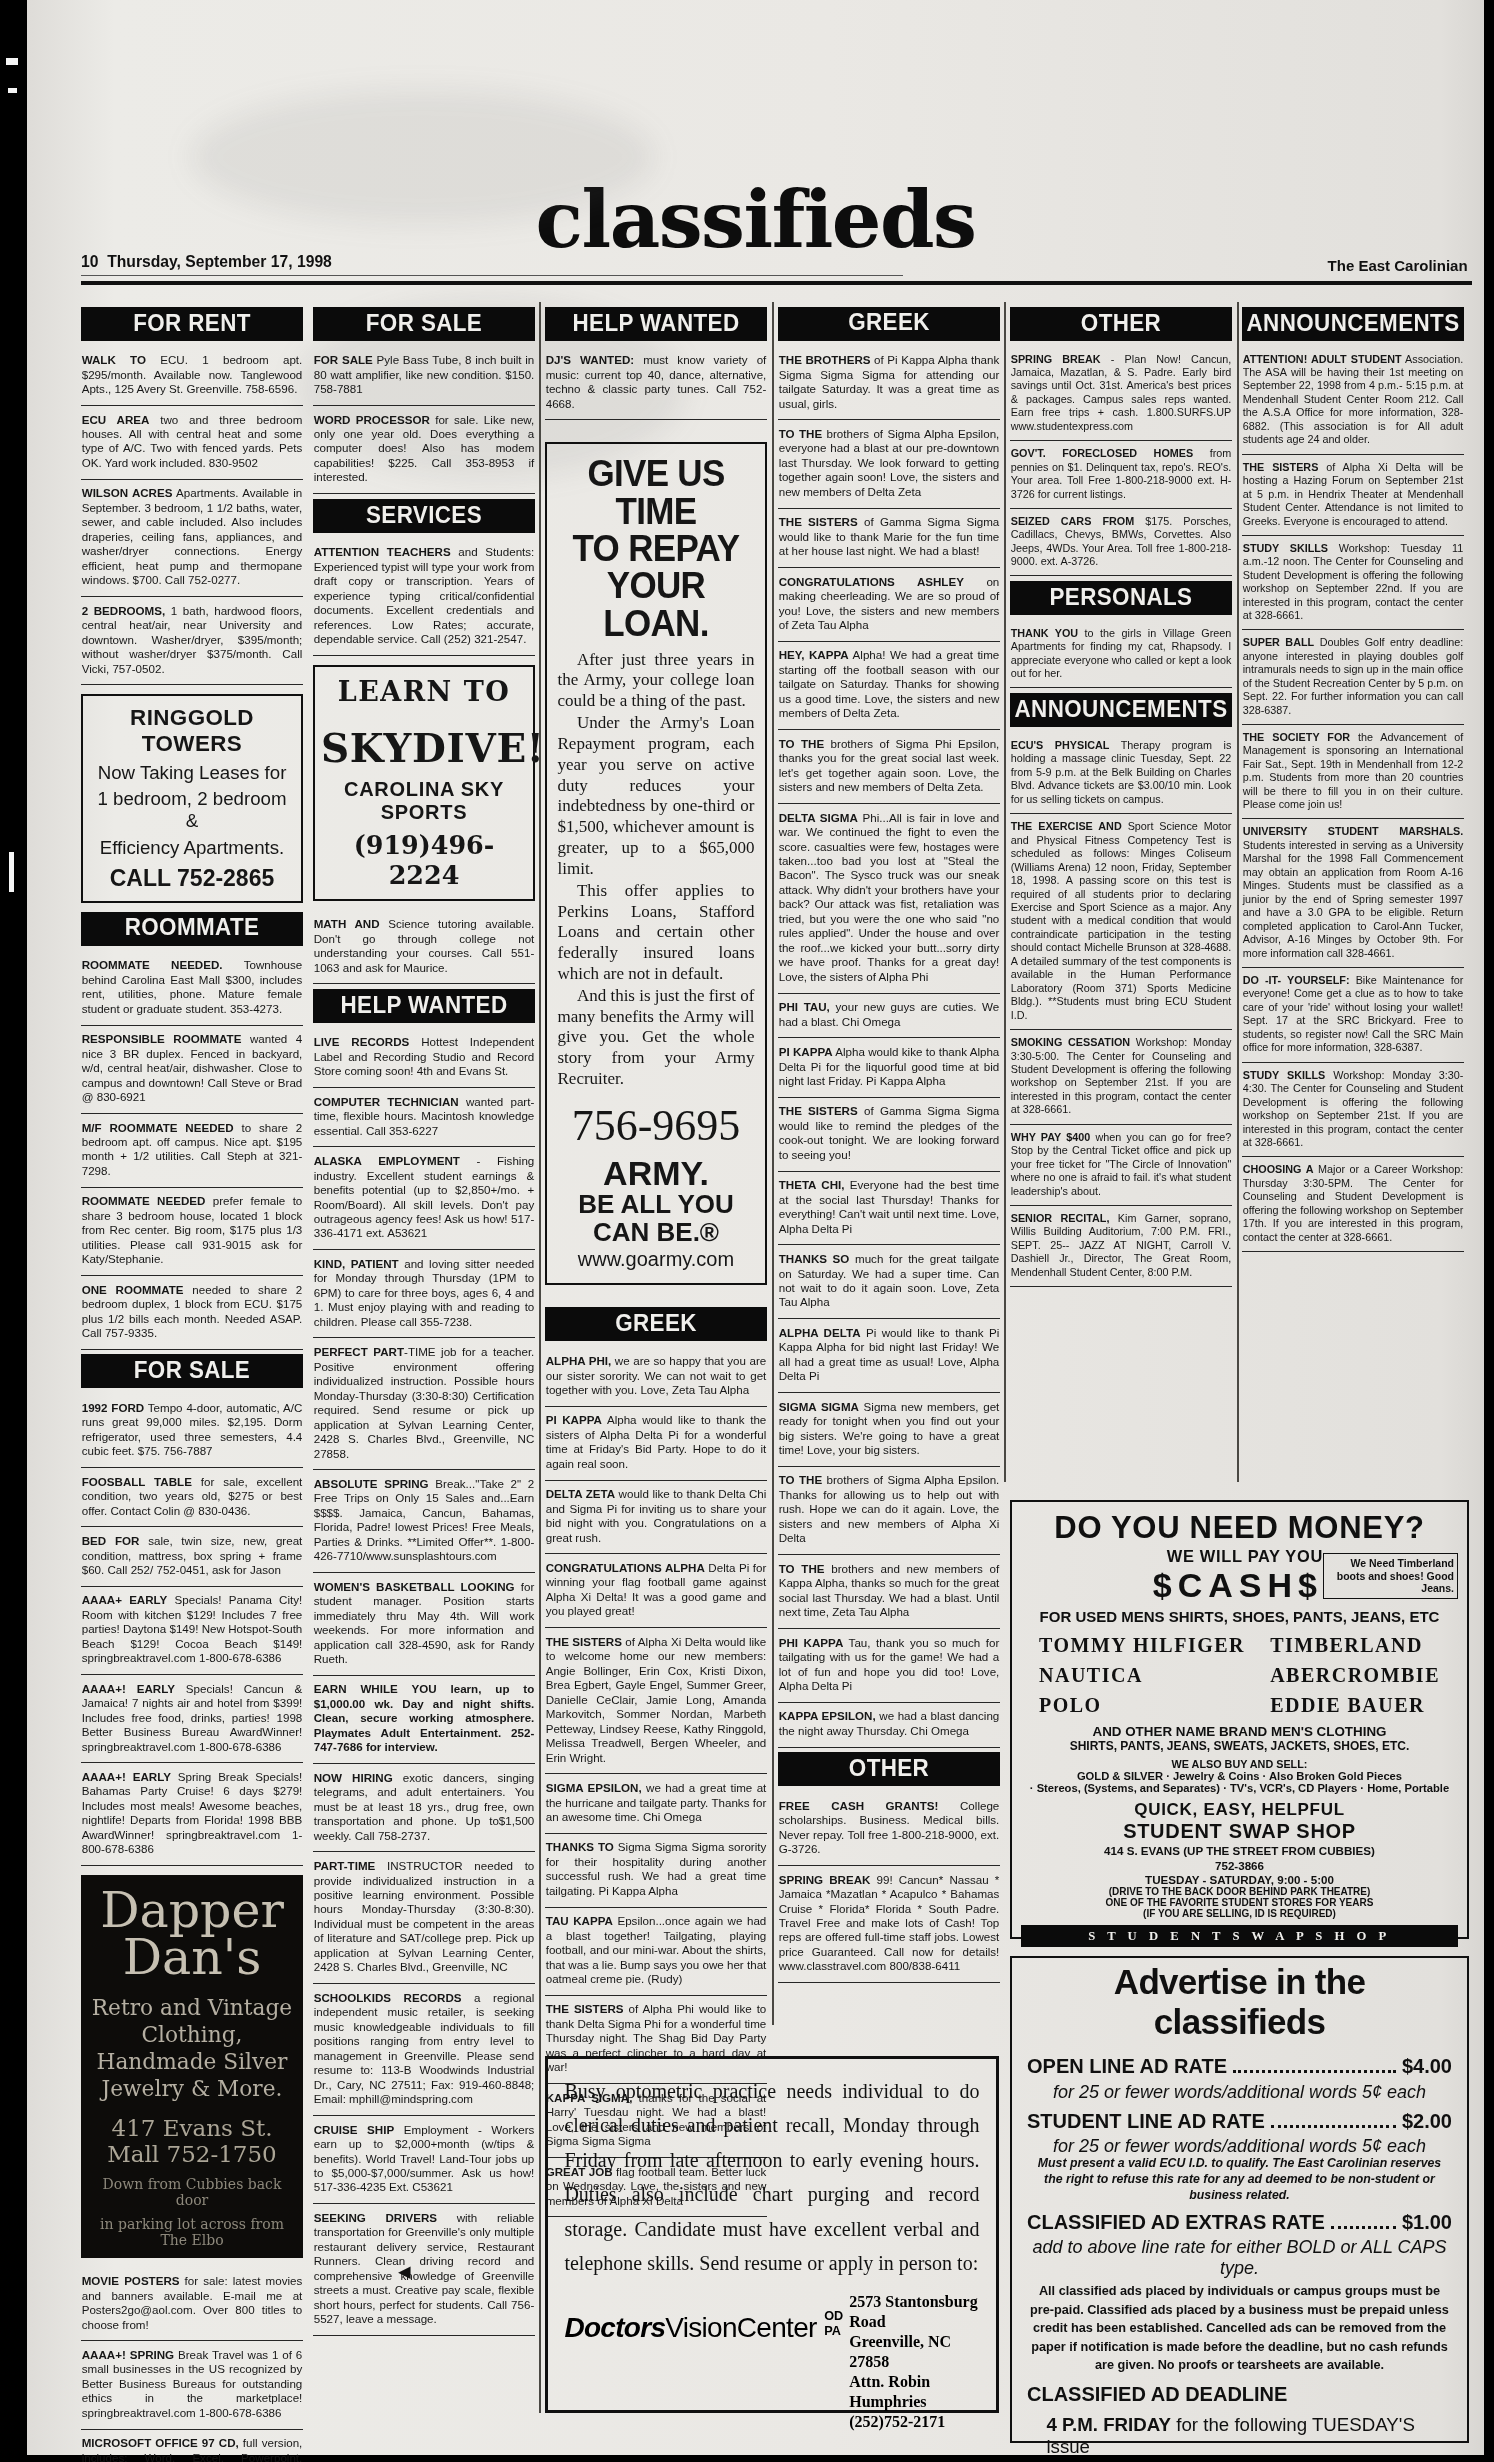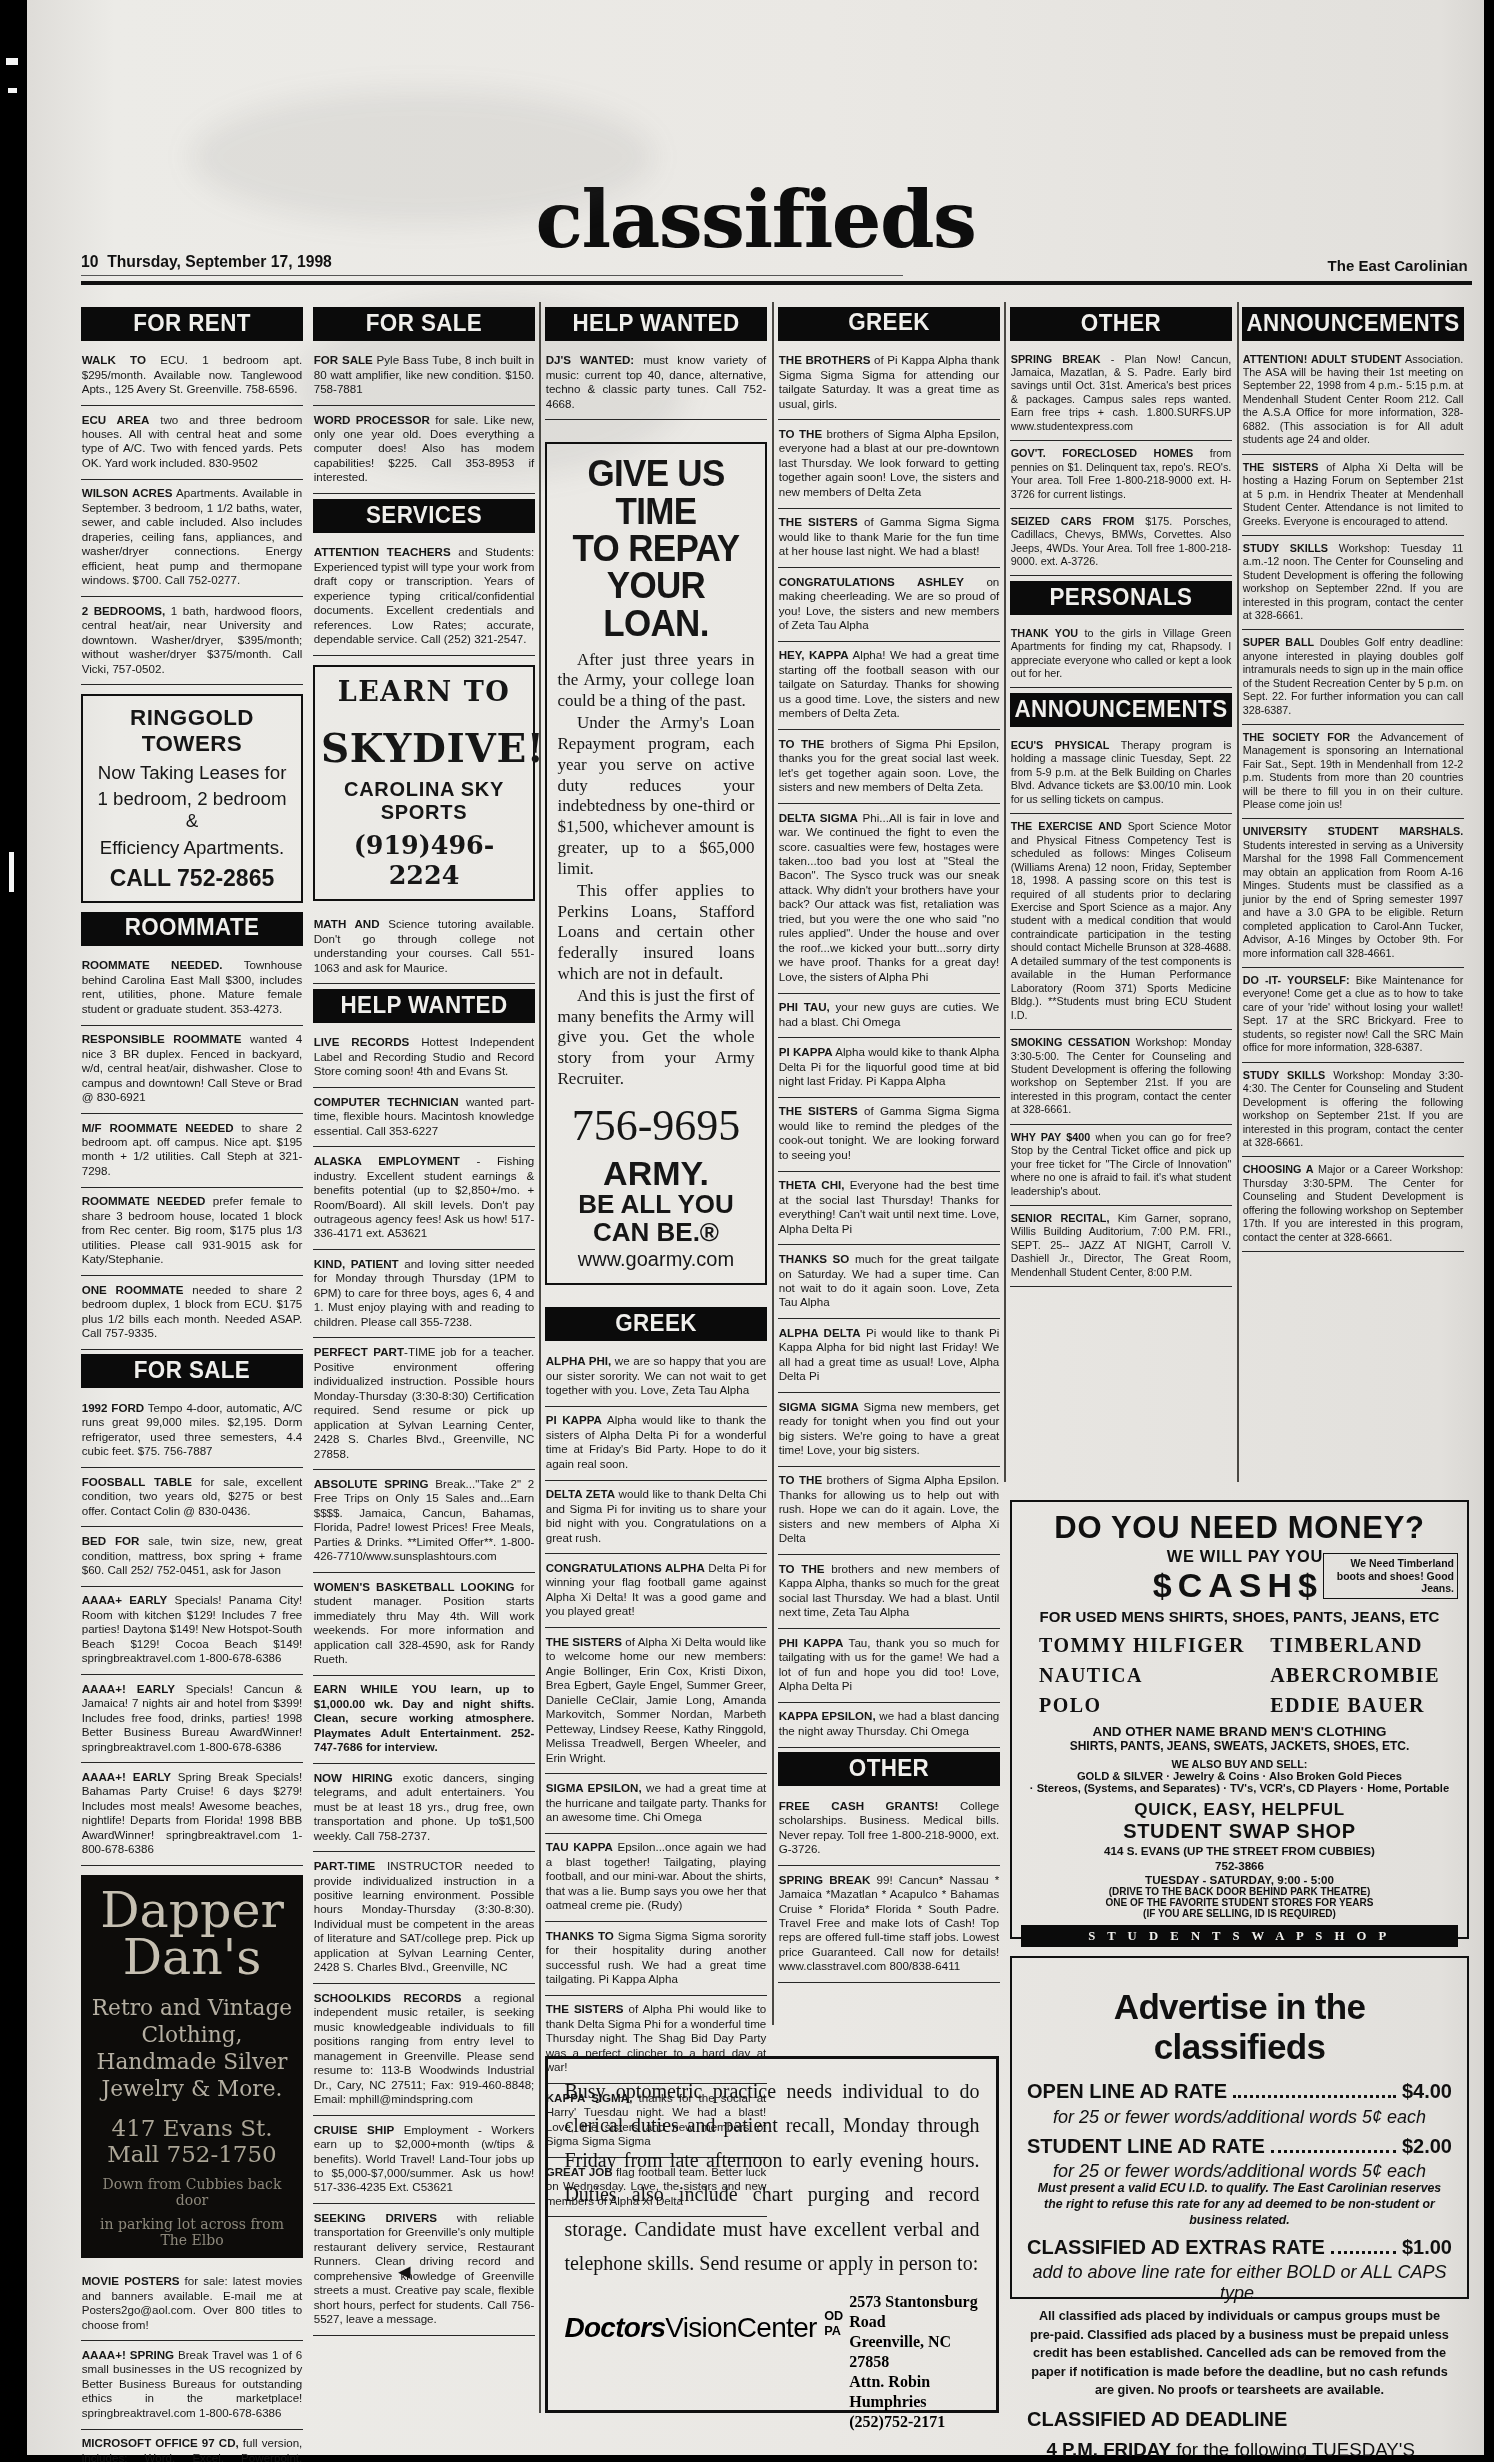--- a/index.html
+++ b/index.html
@@ -72,21 +72,21 @@
   .mn-brands{display:flex;justify-content:space-between;padding:4.5px 18px 0;font-family:"Liberation Serif",serif;font-weight:700;font-size:20px;line-height:1.5;letter-spacing:1.5px;text-align:left;}
   .mn-other{font-weight:700;font-size:13.4px;margin-top:4.5px;}
   .mn-other2{font-weight:700;font-size:12px;}
   .mn-small{font-size:10.8px;font-weight:700;margin-top:4.5px;}
   .mn-line{font-size:11.2px;font-weight:700;}
   .mn-quick{font-weight:700;font-size:17px;margin-top:6px;letter-spacing:0.7px;}
   .mn-store{font-weight:700;font-size:20px;letter-spacing:0.7px;}
   .mn-addr{font-size:11.6px;font-weight:700;margin-top:1.5px;}
   .mn-tiny{font-size:10px;font-weight:700;}
   .mn-banner{background:#0b0b0b;color:#f0efec;margin-top:6px;font-family:"Liberation Serif",serif;font-size:12.7px;letter-spacing:4.5px;padding:3.7px 0 3px;font-weight:700;}
-  .advert{left:983px;top:1956px;width:459px;height:343px;border:2.2px solid #101010;padding:29px 15px;box-sizing:border-box;color:#101010;}
+  .advert{left:983px;top:1956px;width:459px;height:487px;border:2.2px solid #101010;padding:4px 15px;box-sizing:border-box;color:#101010;}
   .av-title{text-align:center;font-weight:700;font-size:35px;letter-spacing:-0.7px;margin-bottom:13.4px;}
   .av-row{display:flex;align-items:baseline;font-weight:700;font-size:20px;}
   .av-dots{flex:1;border-bottom:3px dotted #101010;margin:0 6px 5.2px;}
   .av-note{font-style:italic;font-size:18px;text-align:center;margin:3px 0 7.5px;}
   .av-fine{font-style:italic;font-weight:700;font-size:12.3px;text-align:center;line-height:1.3;margin:-3px 0 7.5px;}
   .av-fine2{font-size:12.7px;text-align:center;line-height:1.45;font-weight:700;margin:0 0 9px;}
   .av-dead{font-weight:700;font-size:20px;margin-top:3px;}
   .av-dl{font-size:18.7px;margin:7.5px 0 0 19.4px;}
   .av-dl b{font-weight:700;}
   .artifact{position:absolute;font-size:16.4px;color:#111;}
@@ -207,22 +207,22 @@
     <div class="army-slogan2">BE ALL YOU CAN BE.®</div>
     <div class="army-url">www.goarmy.com</div>
   </div>
       <div class="section-bar"><span>GREEK PERSONALS</span></div>
       <div class="ad"><span class="lead">ALPHA PHI,</span><span> we are so happy that you are our sister sorority. We can not wait to get together with you. Love, Zeta Tau Alpha</span></div>
       <div class="ad"><span class="lead">PI KAPPA</span><span> Alpha would like to thank the sisters of Alpha Delta Pi for a wonderful time at Friday's Bid Party. Hope to do it again real soon.</span></div>
       <div class="ad"><span class="lead">DELTA ZETA</span><span> would like to thank Delta Chi and Sigma Pi for inviting us to share your bid night with you. Congratulations on a great rush.</span></div>
       <div class="ad"><span class="lead">CONGRATULATIONS ALPHA</span><span> Delta Pi for winning your flag football game against Alpha Xi Delta! It was a good game and you played great!</span></div>
       <div class="ad"><span class="lead">THE SISTERS</span><span> of Alpha Xi Delta would like to welcome home our new members: Angie Bollinger, Erin Cox, Kristi Dixon, Brea Egbert, Gayle Engel, Summer Greer, Danielle CeClair, Jamie Long, Amanda Markovitch, Sommer Nordan, Marbeth Petteway, Lindsey Reese, Kathy Ringgold, Melissa Treadwell, Bergen Wheeler, and Erin Wright.</span></div>
       <div class="ad"><span class="lead">SIGMA EPSILON,</span><span> we had a great time at the hurricane and tailgate party. Thanks for an awesome time. Chi Omega</span></div>
+      <div class="ad"><span class="lead">THANKS TO</span><span> Sigma Sigma Sigma sorority for their hospitality during another successful rush. We had a great time tailgating. Pi Kappa Alpha</span></div>
       <div class="ad"><span class="lead">TAU KAPPA</span><span> Epsilon...once again we had a blast together! Tailgating, playing football, and our mini-war. About the shirts, that was a lie. Bump says you owe her that oatmeal creme pie. (Rudy)</span></div>
-      <div class="ad"><span class="lead">THANKS TO</span><span> Sigma Sigma Sigma sorority for their hospitality during another successful rush. We had a great time tailgating. Pi Kappa Alpha</span></div>
       <div class="ad"><span class="lead">THE SISTERS</span><span> of Alpha Phi would like to thank Delta Sigma Phi for a wonderful time Thursday night. The Shag Bid Day Party was a perfect clincher to a hard day at war!</span></div>
       <div class="ad"><span class="lead">KAPPA SIGMA,</span><span> thanks for the social at Harry' Tuesdau night. We had a blast! Love, the sisters and new members of Sigma Sigma Sigma</span></div>
       <div class="ad"><span class="lead">GREAT JOB</span><span> flag football team. Better luck on Wednesday. Love, the sisters and new members of Alpha Xi Delta</span></div>
     </div>
   <div class="column col-4">
       <div class="section-bar"><span>GREEK PERSONALS</span></div>
       <div class="ad"><span class="lead">THE BROTHERS</span><span> of Pi Kappa Alpha thank Sigma Sigma Sigma for attending our tailgate Saturday. It was a great time as usual, girls.</span></div>
       <div class="ad"><span class="lead">TO THE</span><span> brothers of Sigma Alpha Epsilon, everyone had a blast at our pre-downtown last Thursday. We look forward to getting together again soon! Love, the sisters and new members of Delta Zeta</span></div>
       <div class="ad"><span class="lead">THE SISTERS</span><span> of Gamma Sigma Sigma would like to thank Marie for the fun time at her house last night. We had a blast!</span></div>
       <div class="ad"><span class="lead">CONGRATULATIONS ASHLEY</span><span> on making cheerleading. We are so proud of you! Love, the sisters and new members of Zeta Tau Alpha</span></div>

